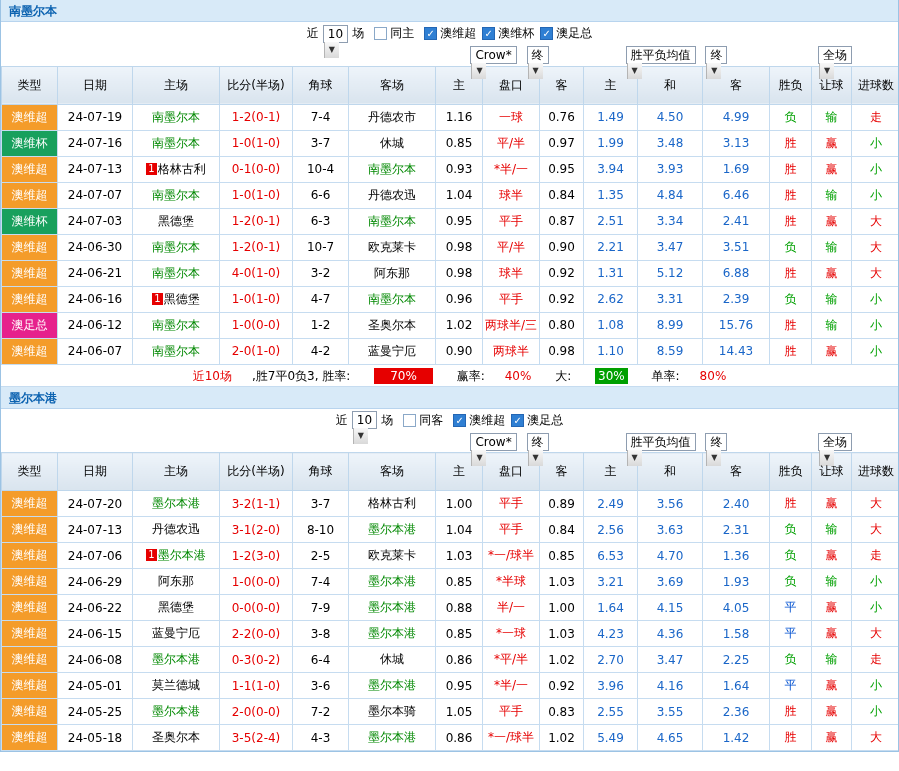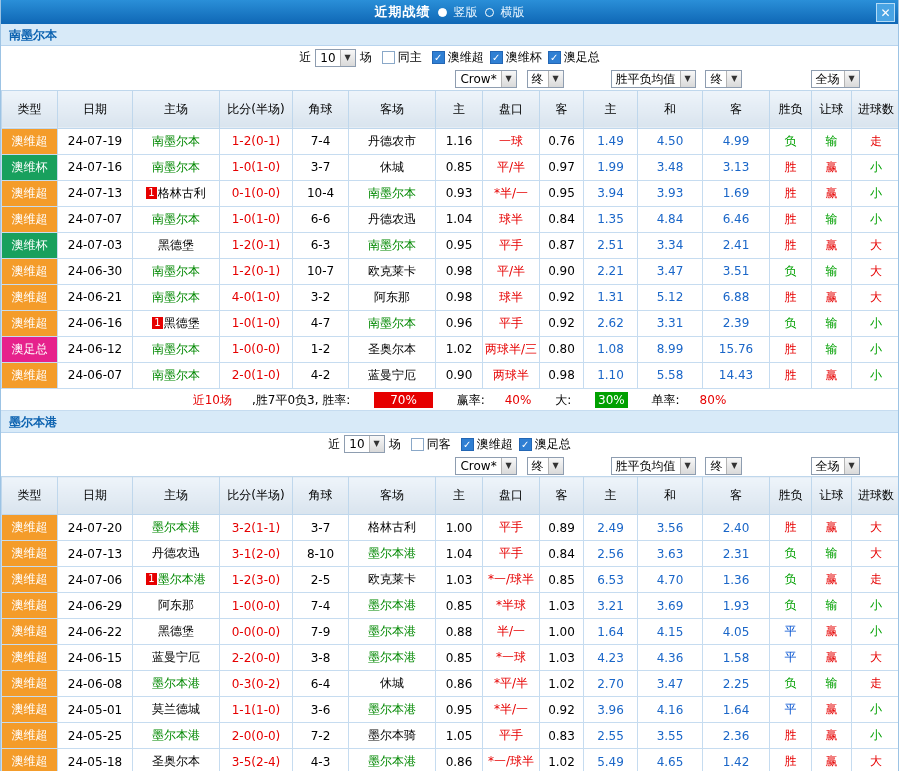--- a/index.html
+++ b/index.html
@@ -22,21 +22,21 @@
   .section-title { height:22px; line-height:22px; background:#d8eaf8; border-bottom:1px solid #b8d4ee;
                    color:#0b62b0; font-weight:bold; padding-left:8px; font-size:12px; }
   .filter-bar { height:23px; background:#fff; display:flex; align-items:center; justify-content:center; gap:4px; font-size:12px; }
   .chk { display:inline-flex; align-items:center; gap:3px; margin-left:6px; cursor:pointer; }
   .checkbox { display:inline-block; width:13px; height:13px; border:1px solid #8aa8c8; background:#fff;
               font-size:10px; line-height:11px; text-align:center; color:#fff; font-weight:bold; }
   .checkbox.checked { background:#2f7fd3; border-color:#2366b4; }
 
   
   .select { display:inline-flex; align-items:stretch; background:#fff; border:1px solid #8e9db0;
-            height:18px; font-size:12px; vertical-align:middle; cursor:default; }
+            height:18px; font-size:12px; vertical-align:middle; cursor:default;flex-direction:column; }
   .select .txt { padding:0 4px; line-height:16px; white-space:nowrap; }
   .select .sel-arrow { width:15px; background:linear-gradient(#f8f8f8,#d9d9d9); border-left:1px solid #b4b4b4;
                        text-align:center; font-size:8px; line-height:16px; color:#333; }
 
   
   table { width:899px; table-layout:fixed; border-collapse:collapse; }
   .sel-row td { border:none; background:#fff; height:21px; text-align:center; padding:0; }
   .sel-row .gap { display:inline-block; width:6px; }
   .head-row th { height:38px; background:linear-gradient(#eef4fa,#d9e4ee); border:1px solid #bfd7ec;
                  font-weight:normal; font-size:12px; padding:0; }
@@ -55,28 +55,20 @@
   .summary span { white-space:pre;margin-left:20px; }
   .red-text { color:#e60000; }
   .red-badge { background:#e60000; color:#fff; padding:1px 16px; }
   .green-badge { background:#00a000; color:#fff; padding:1px 3px; }
 </style>
 </head>
 <body>
 
 <div class="dialog">
 
-  <div class="titlebar">
-    <span class="win-title">近期战绩</span>
-    <span class="radio on"></span>
-    <span class="radio-label">竖版</span>
-    <span class="radio"></span>
-    <span class="radio-label">横版</span>
-    <span class="close-btn">✕</span>
-  </div>
 
   <div class="section">
     <div class="section-title">
       <span>南墨尔本</span>
     </div>
     <div class="filter-bar">
       <span>近</span>
       <span class="select">
           <span class="txt">10</span>
           <span class="sel-arrow">▼</span>
@@ -321,21 +313,21 @@
             <td class="type-cell" style="background: rgb(244, 156, 42);">澳维超</td>
             <td>24-06-07</td>
             <td><span class="focus">南墨尔本</span></td>
             <td class="score">2-0(1-0)</td>
             <td>4-2</td>
             <td><span>蓝曼宁厄</span></td>
             <td>0.90</td>
             <td class="hcp">两球半</td>
             <td>0.98</td>
             <td class="euro">1.10</td>
-            <td class="euro">5.58</td>
+            <td class="euro">8.59</td>
             <td class="euro">14.43</td>
             <td style="color: rgb(230, 0, 0);">胜</td>
             <td style="color: rgb(230, 0, 0);">赢</td>
             <td style="color: rgb(0, 160, 0);">小</td>
           </tr>
         </tbody>
     </table>
     <div class="summary"><span class="red-text">近10场</span><span>,胜7平0负3, 胜率: </span><span class="red-badge">70%</span><span> 赢率:</span><span class="red-text">40%</span><span> 大: </span><span class="green-badge">30%</span><span> 单率:</span><span class="red-text">80%</span></div>
   </div>
 

